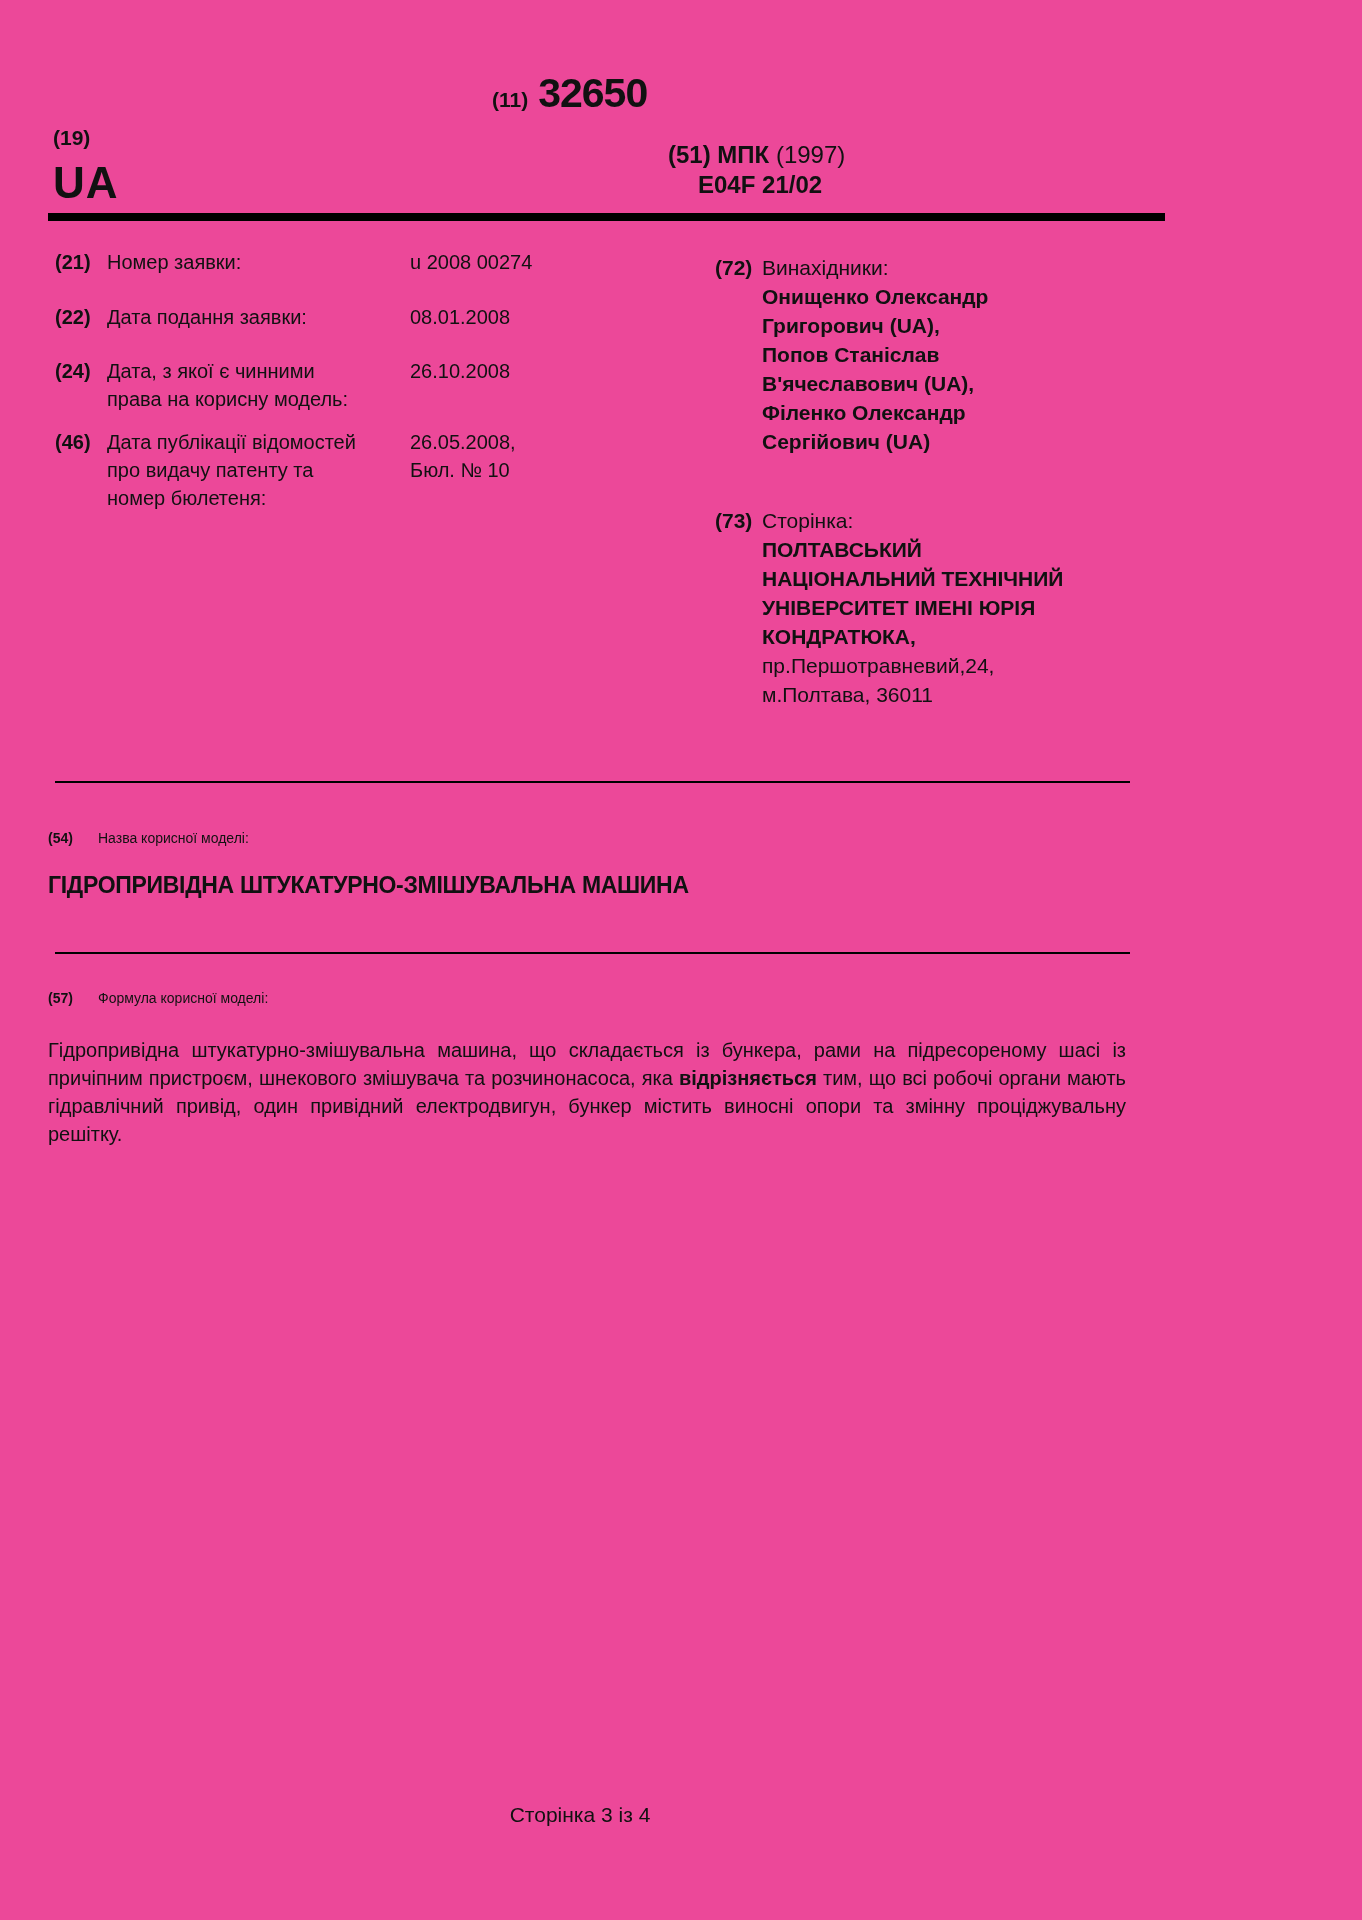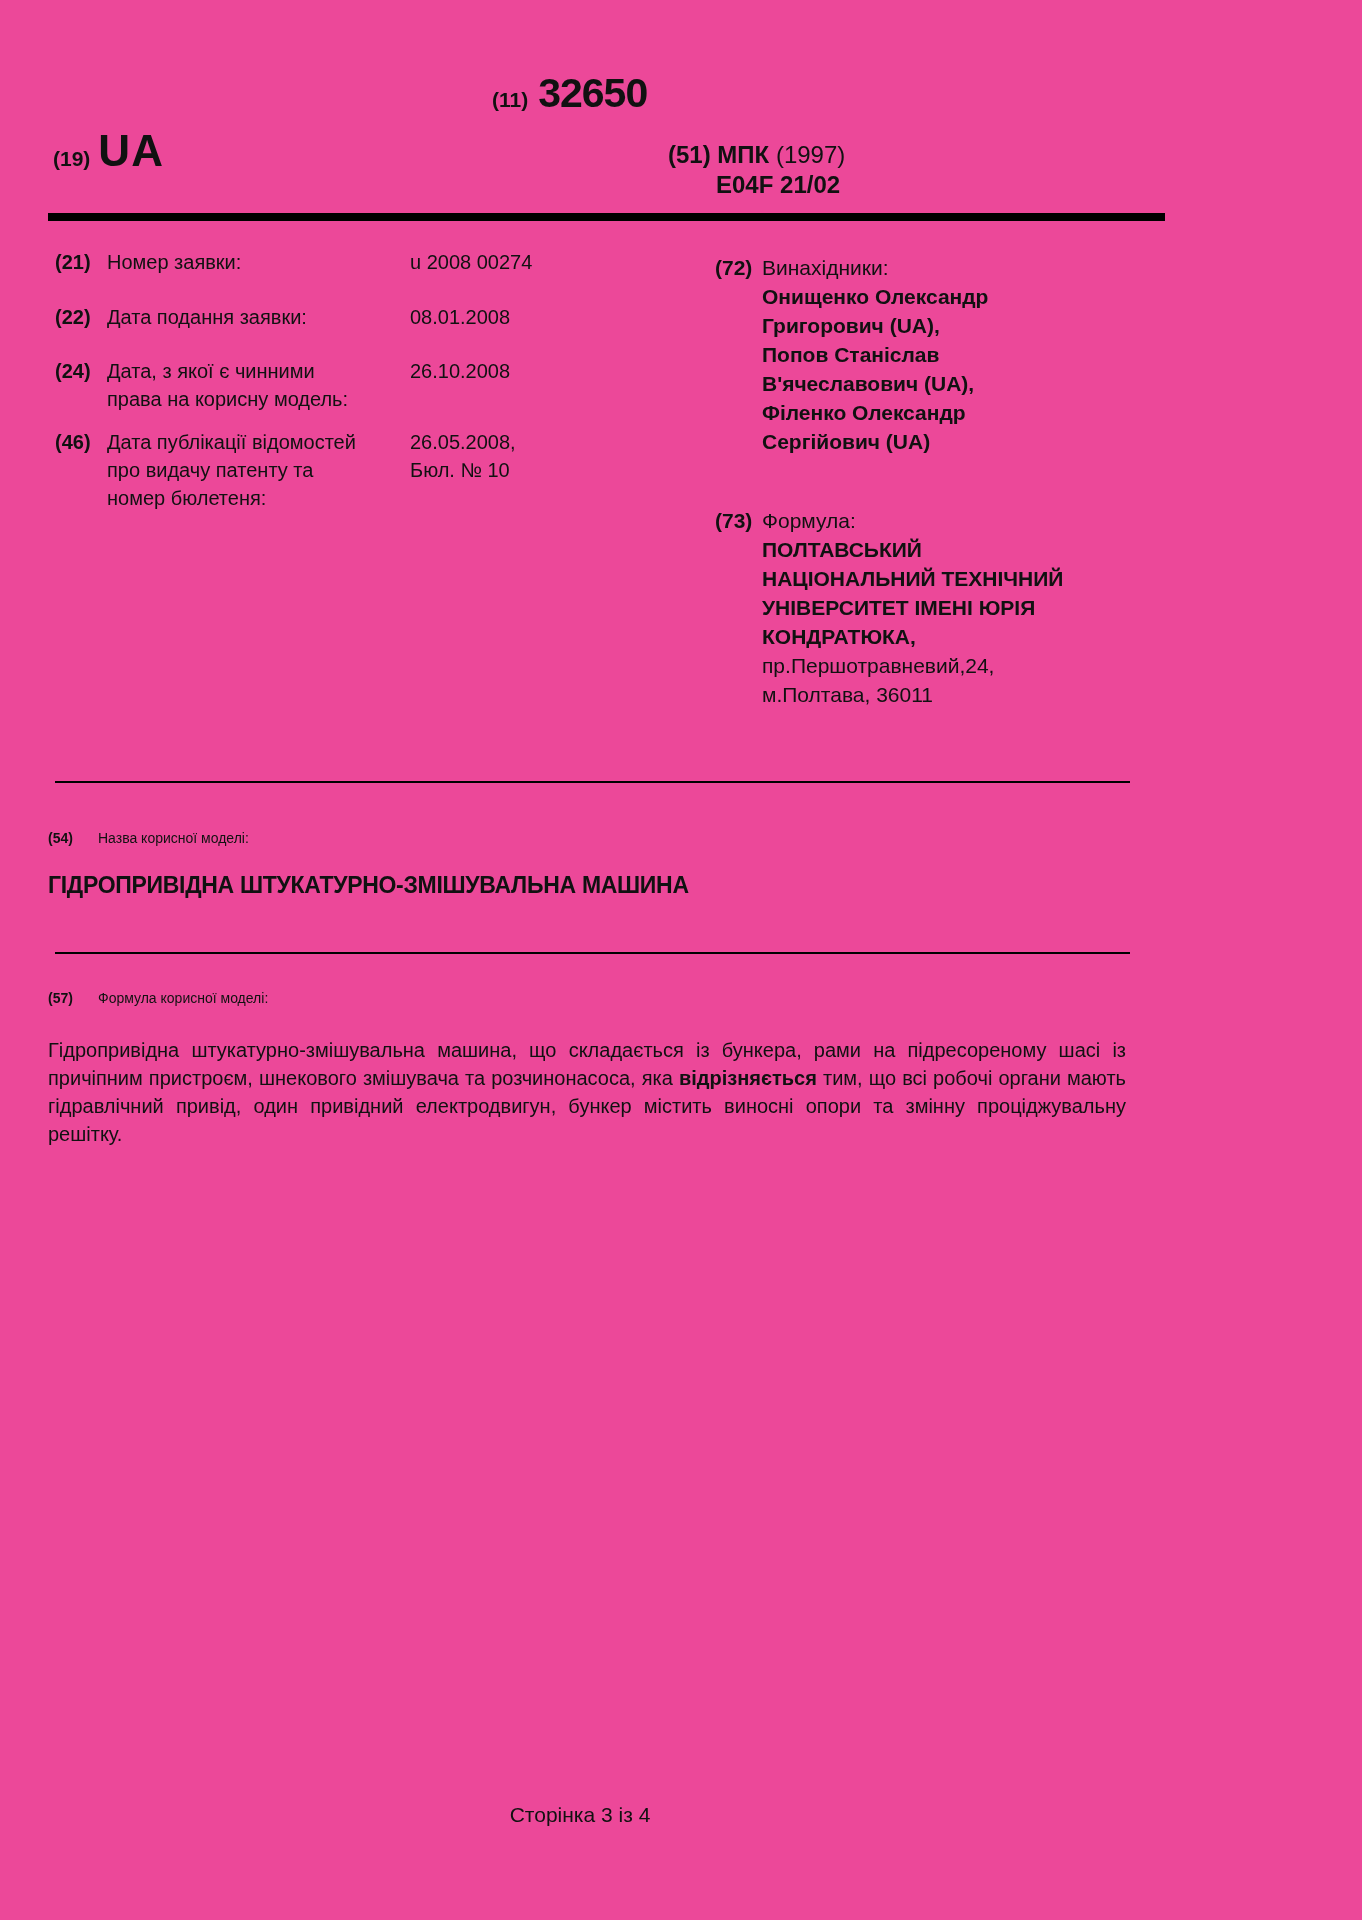--- a/index.html
+++ b/index.html
@@ -18,30 +18,30 @@
   
   .pub-number {
     position: absolute; top: 70px; left: 492px;
     display: flex; align-items: baseline; gap: 10px;
   }
   .pub-number .code { font-weight: bold; font-size: 21px; }
   .pub-number .num  { font-weight: bold; font-size: 41px; letter-spacing: -1px; }
 
   .country {
     position: absolute; top: 126px; left: 53px;
-    display: flex; align-items: baseline; gap: 8px;
+    display: flex; align-items: baseline; gap: 8px; flex-direction: column;
   }
   .country .code { font-weight: bold; font-size: 21px; }
   .country .name { font-weight: bold; font-size: 44px; letter-spacing: 1px; }
 
   .ipc { position: absolute; top: 140px; left: 668px; font-size: 24px; line-height: 30px; }
   .ipc .line1 .c  { font-weight: bold; }
   .ipc .line1 .l  { font-weight: bold; }
   .ipc .line1 .y  { font-weight: normal; }
-  .ipc .line2 { font-weight: bold; margin-left: 48px; }
+  .ipc .line2 { font-weight: bold; margin-left: 30px; }
 
   .bar-thick { position: absolute; top: 213px; left: 48px; width: 1117px; height: 8px; background: #000; }
   .rule { position: absolute; left: 55px; width: 1075px; height: 2px; background: #000; }
   .rule-1 { top: 781px; }
   .rule-2 { top: 952px; }
 
   
   .biblio-row {
     position: absolute; left: 55px;
     display: grid; grid-template-columns: 52px 303px 215px;
@@ -145,21 +145,21 @@
 Попов Станіслав
 В'ячеславович (UA),
 Філенко Олександр
 Сергійович (UA)</div>
     </div>
   </div>
 
   <div class="right-row" style="top:506px">
     <span class="code">(73)</span>
     <div>
-      <div class="label">Формула:</div>
+      <div class="label">Сторінка:</div>
       <div class="names pre">ПОЛТАВСЬКИЙ
 НАЦІОНАЛЬНИЙ ТЕХНІЧНИЙ
 УНІВЕРСИТЕТ ІМЕНІ ЮРІЯ
 КОНДРАТЮКА,</div>
       <div class="pre">пр.Першотравневий,24,
 м.Полтава, 36011</div>
     </div>
   </div>
 
   <div class="rule rule-1"></div>

